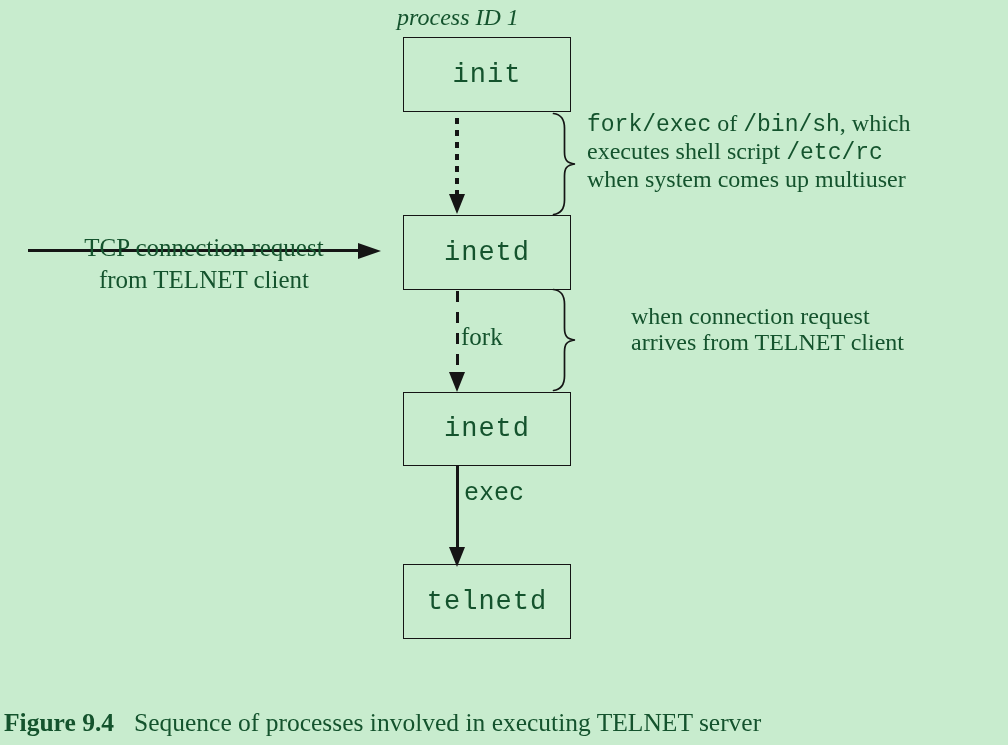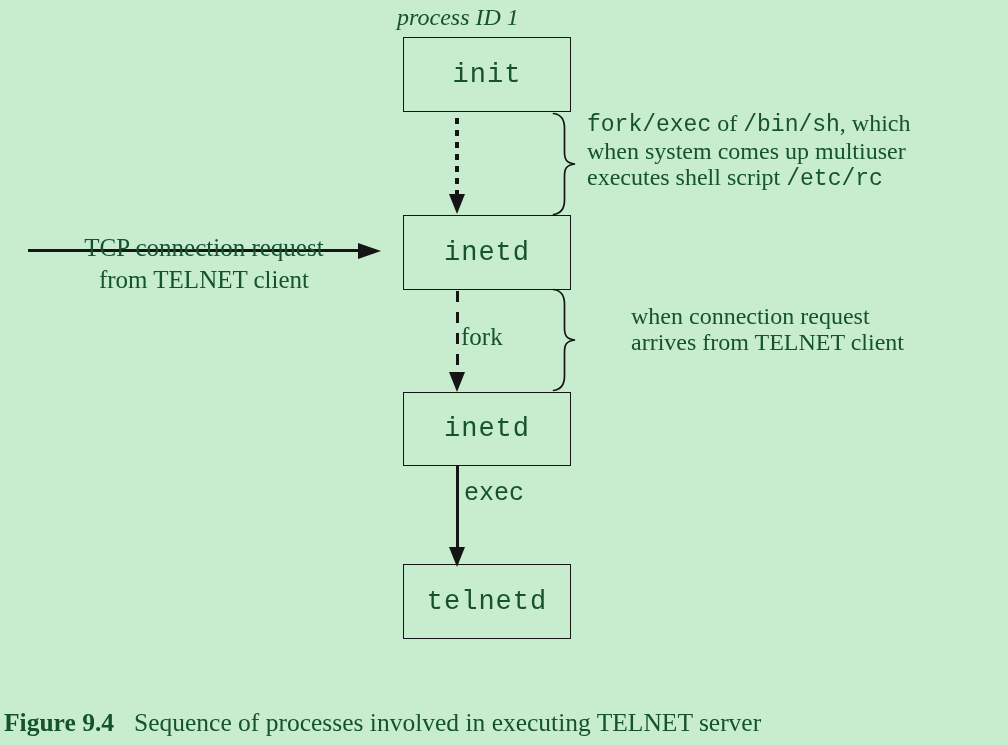--- a/index.html
+++ b/index.html
@@ -131,22 +131,22 @@
   <div class="arrowhead-down" style="top:194px;"></div>
 
   <div class="brace" style="top:112px;">
     <svg viewBox="0 0 26 104" preserveAspectRatio="none">
       <path d="M 2.5,1.5 C 10,2.5 13.5,7 13.5,16 L 13.5,40 C 13.5,47.5 15.5,51 24,52 C 15.5,53 13.5,56.5 13.5,64 L 13.5,88 C 13.5,97 10,101.5 2.5,102.5" fill="none" stroke="#151515" stroke-width="1.7" stroke-linecap="round"></path>
     </svg>
   </div>
 
   <div class="note note1">
     <div><span class="code">fork/exec</span><span> of </span><span class="code">/bin/sh</span><span>, which</span></div>
+    <div><span>executes shell script </span><span class="code">/etc/rc</span></div>
     <div>when system comes up multiuser</div>
-    <div><span>executes shell script </span><span class="code">/etc/rc</span></div>
   </div>
 
   <div class="hline"></div>
   <div class="arrowhead-right"></div>
   <div class="incoming-text">
     <div>TCP connection request</div>
     <div>from TELNET client</div>
   </div>
 
   <div class="proc-box" style="top:215px;">

